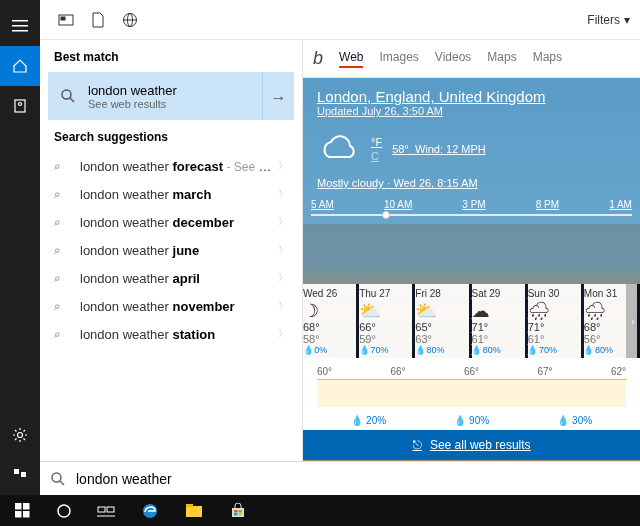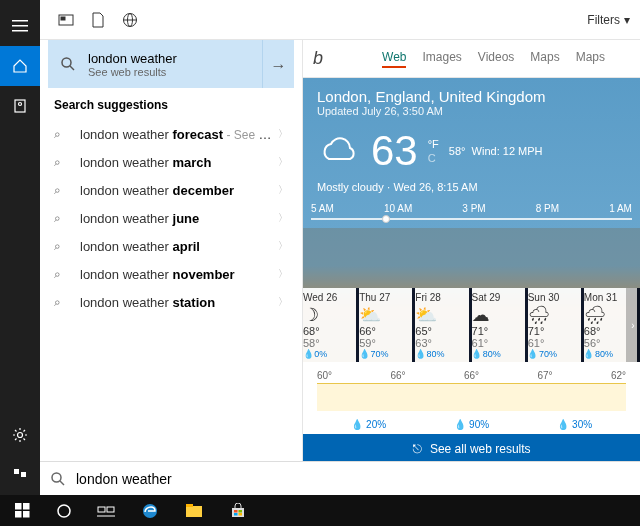--- a/index.html
+++ b/index.html
@@ -25,22 +25,22 @@
 .sugg { display: flex; align-items: center; height: 28px; padding: 0 14px; cursor: pointer; color: #333; }
 .sugg .sico { width: 26px; font-size: 12px; color: #777; }
 .sugg .stxt { flex: 1; font-size: 13px; color: #333; white-space: nowrap; overflow: hidden; text-overflow: ellipsis; }
 .sugg .stxt b { font-weight: 600; color: #000; }
 .sugg .stxt .light { color: #999; font-size: 12px; }
 .sugg .chev { color: #aaa; font-size: 10px; }
 .right { flex: 1; border-left: 1px solid #e5e5e5; display: flex; flex-direction: column; min-height: 0; }
 .bingbar { display: flex; align-items: center; height: 38px; padding: 0 10px; gap: 16px; border-bottom: 1px solid #e5e5e5; }
 .bing-logo { font-size: 18px; font-weight: 500; color: #444; font-style: italic; }
 .btab { font-size: 12px; color: #767676; cursor: pointer; padding-bottom: 2px; }
-.btab.active { color: #0f766e; border-bottom: 2px solid #de3700; font-weight: 500; margin-left: 43px; }
-.weather { flex: 1; background: linear-gradient(#5a9cc7 0%, #6ba8cf 45%, #b89a72 55%, #a0875e 100%); color: #fff; position: relative; overflow: hidden; }
+.btab.active { color: #0f172a; border-bottom: 2px solid #de3700; font-weight: 500; }
+.weather { flex: 1; background: linear-gradient(#5a9cc7 0%, #6ba8cf 45%, #b89a72 55%, #a0875e 100%); color: #fff; position: relative; overflow: hidden; text-decoration: underline; }
 .whead { padding: 10px 14px 4px; }
 .wloc { font-size: 15px; }
 .wupd { font-size: 11px; opacity: .9; }
 .wnow { display: flex; align-items: center; padding: 6px 14px; gap: 10px; }
 .wnow .big { font-size: 42px; font-weight: 300; }
 .wnow .units { font-size: 11px; line-height: 14px; }
 .wnow .units .on { opacity: 1; }
 .wnow .units .off { opacity: .6; }
 .wnow .side { font-size: 11px; line-height: 16px; }
 .wsum { padding: 0 14px 6px; font-size: 11px; }
@@ -131,20 +131,21 @@
         </div>
       <div class="sp"></div>
       <div class="filters">
           <span>Filters</span>
           <span>▾</span>
         </div>
     </div>
 
     <div class="content">
       <div class="left">
+        <div class="sect">Best match</div>
         <div class="bestmatch">
           <div class="mico">
               <svg width="16" height="16" viewBox="0 0 16 16" fill="none" stroke="currentColor" stroke-width="1.5">
                 <circle cx="6.5" cy="6.5" r="4.5"></circle>
                 <line x1="10" y1="10" x2="14" y2="14"></line>
               </svg>
             </div>
           <div class="mtxt">
             <div class="t1">london weather</div>
             <div class="t2">See web results</div>
@@ -206,21 +207,20 @@
           <div class="whead">
             <div class="wloc">London, England, United Kingdom</div>
             <div class="wupd">Updated July 26, 3:50 AM</div>
           </div>
           <div class="wnow">
             <div>
                 <svg width="44" height="44" viewBox="0 0 44 44" fill="none" stroke="#fff" stroke-width="2">
                   <path d="M12 30a8 8 0 0 1 2-15 10 10 0 0 1 19 4 6 6 0 0 1 0 11z"></path>
                 </svg>
               </div>
-            <div class="big">63</div>
             <div class="units">
                 <div class="on">°F</div>
                 <div class="off">C</div>
               </div>
             <div class="side">
               <div><span>58°</span>&nbsp;&nbsp;<span>Wind: 12 MPH</span></div>
             </div>
           </div>
           <div class="wsum">Mostly cloudy · Wed 26, 8:15 AM</div>
           <div class="timeline">

